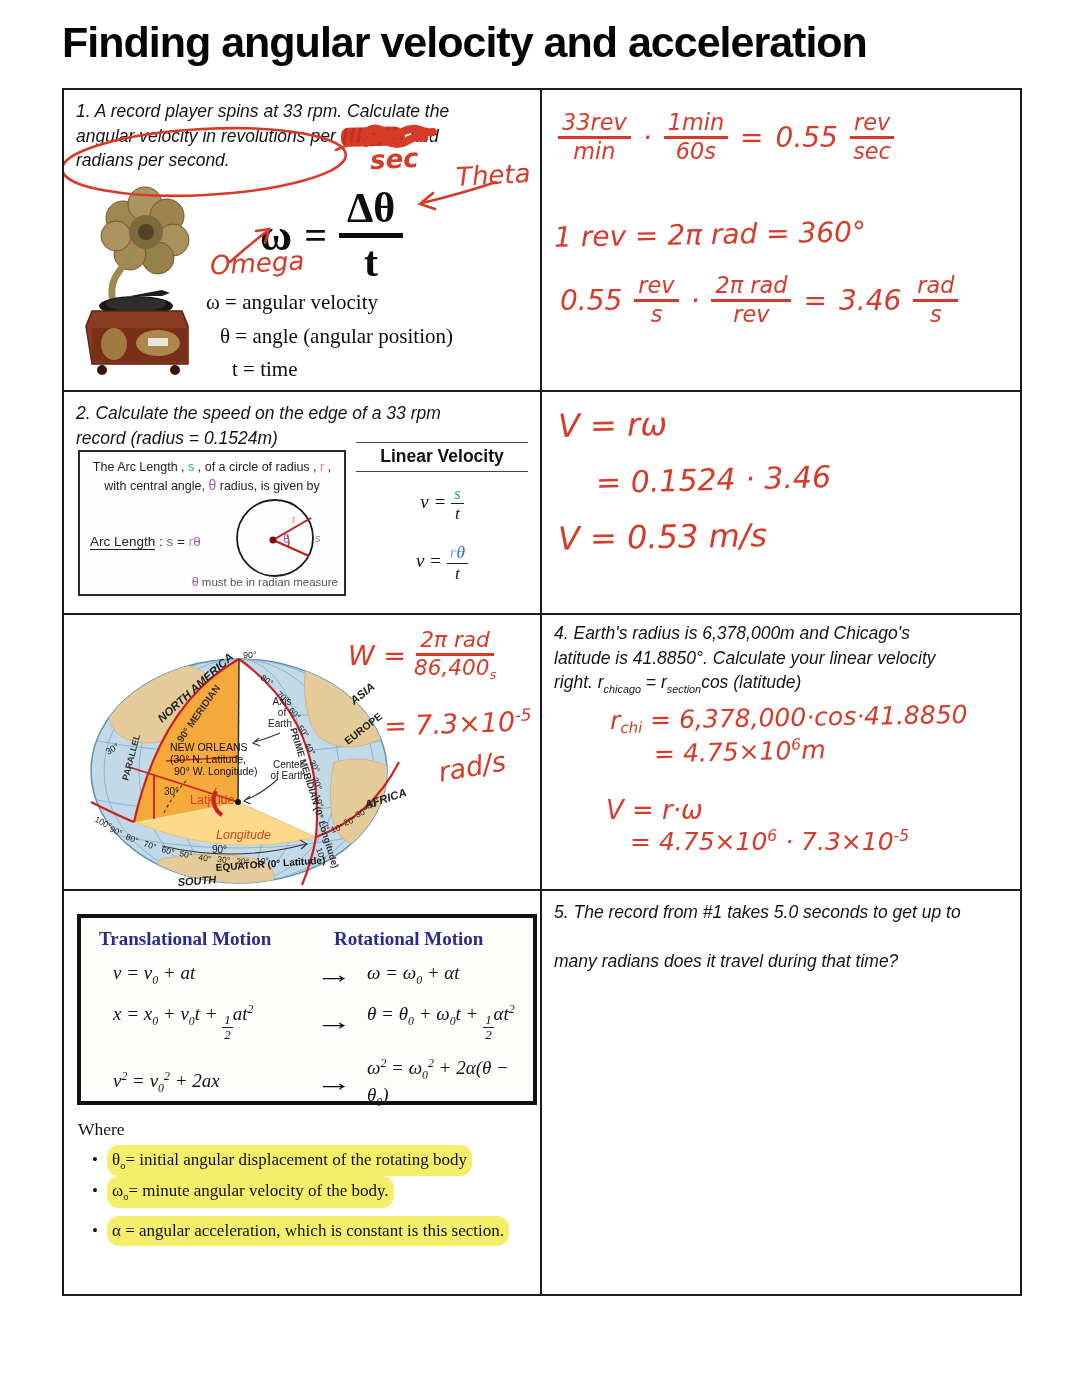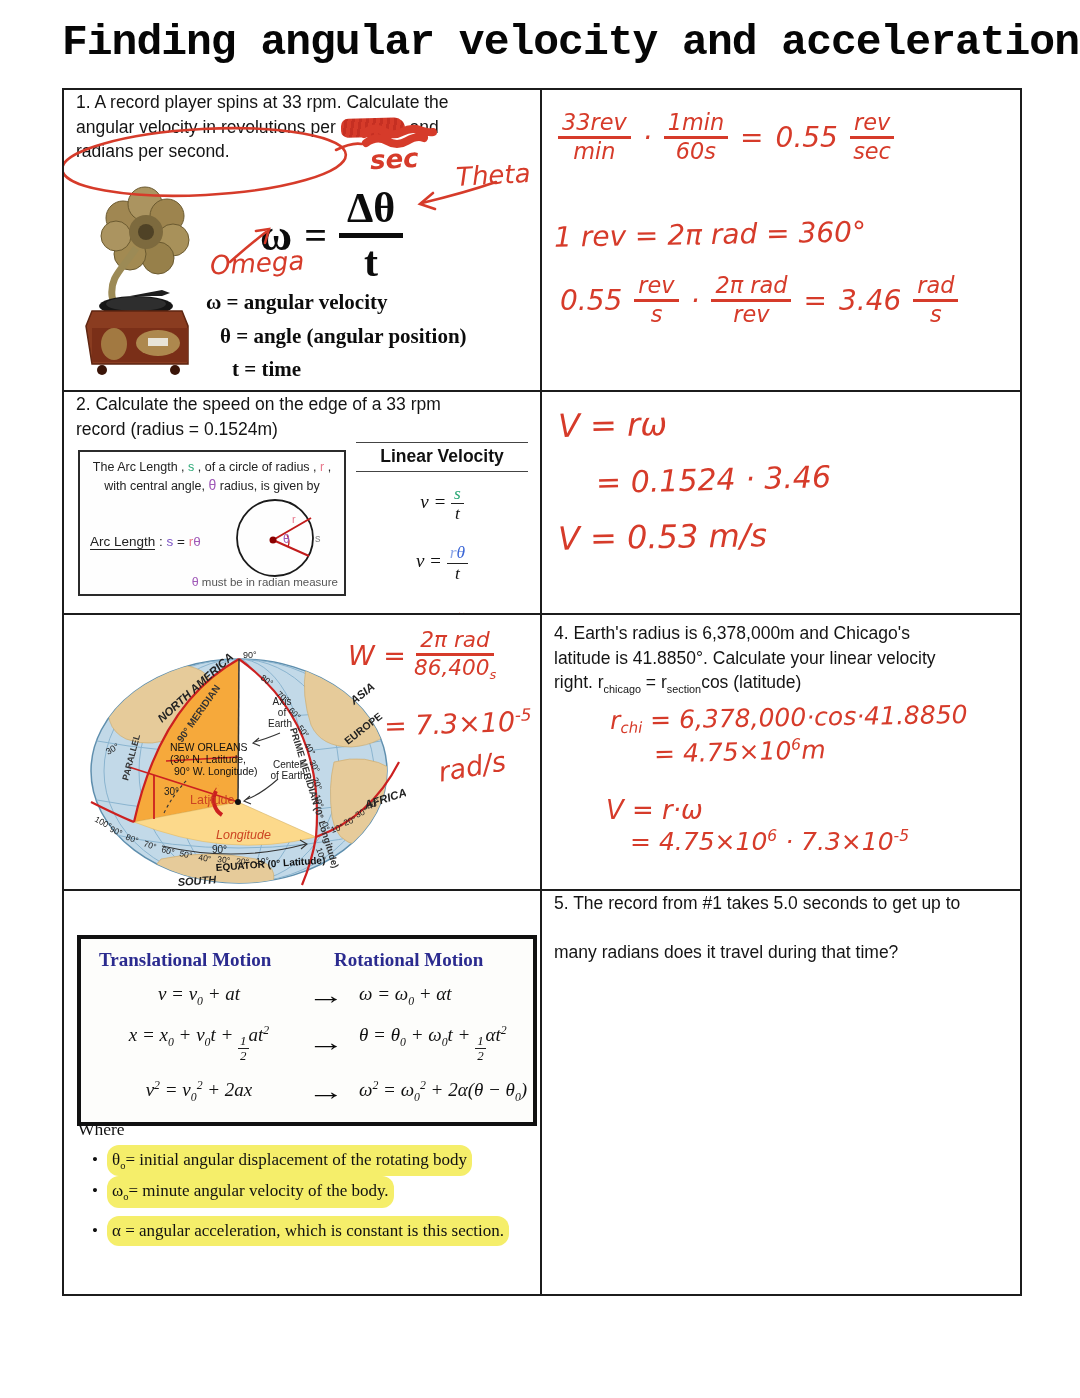--- a/index.html
+++ b/index.html
@@ -1,47 +1,47 @@
 <!DOCTYPE html>
 <html><head>
 <meta charset="utf-8">
 <style>
   html,body{margin:0;padding:0;background:#ffffff;}
   .page{position:relative;width:1080px;height:1398px;background:#fff;overflow:hidden;
         font-family:"Liberation Sans",sans-serif;color:#141414;}
   .title{position:absolute;left:62px;top:18px;margin:0;font-size:43px;font-weight:bold;
-         letter-spacing:-1px;color:#060606;font-family:Liberation Mono, monospace;}
+         letter-spacing:-1px;color:#060606;font-family:Liberation Sans, sans-serif;}
   .sheet{position:absolute;left:62px;top:88px;width:956px;height:1204px;
          border:2.5px solid #1c1c1c;display:grid;
          grid-template-columns:478px 478px;grid-template-rows:302px 223px 276px 403px;}
   .cell{position:relative;overflow:hidden;}
   .bR{border-right:2px solid #1c1c1c;}
   .bB{border-bottom:2px solid #1c1c1c;}
-  .ptext{font-size:17.5px;line-height:1.4;padding:0 12px 0 12px;color:#141414;}
+  .ptext{font-size:17.5px;line-height:1.4;padding:9px 12px 0 12px;color:#141414;font-style:italic;}
   .ptext sub{font-size:.62em;}
   
   .hw{position:absolute;white-space:nowrap;color:#d63b2a;font-style:italic;
       font-family:"DejaVu Sans",sans-serif;}
   .hfrac{display:inline-flex;flex-direction:column;align-items:center;
          font-size:.8em;line-height:1.05;vertical-align:middle;}
   .hfrac .fn{border-bottom:3px solid currentColor;padding:0 4px 1px 4px;}
   .hfrac .fd{padding-top:1px;}
   .hrow{display:inline-flex;align-items:center;gap:12px;}
   .hw sup{font-size:.62em;}
   .hw .ssub{font-size:.6em;vertical-align:-4px;}
   
   .bigformula{position:absolute;left:196px;top:96px;display:flex;align-items:center;gap:12px;
       font-family:"Liberation Serif",serif;font-weight:bold;color:#0c0c0c;}
   .bigformula .w{font-size:44px;}
   .bigformula .e{font-size:40px;}
   .bigformula .stk{display:flex;flex-direction:column;align-items:center;font-size:42px;line-height:1.05;}
   .bigformula .stk .num{border-bottom:5px solid #0c0c0c;padding:0 8px 3px 8px;}
   .bigformula .stk .den{padding-top:2px;}
   .defs{position:absolute;left:142px;top:196px;font-family:"Liberation Serif",serif;
-        font-weight:bold;font-size:21px;line-height:1.6;color:#0c0c0c;}
+        font-weight:normal;font-size:21px;line-height:1.6;color:#0c0c0c;}
   .defs div:nth-child(2){margin-left:14px;}
   .defs div:nth-child(3){margin-left:26px;}
   
   .struck{display:inline-block;width:64px;height:19px;vertical-align:-3px;
           background:repeating-linear-gradient(100deg,#d63b2a 0 4px,#c52f22 4px 7px);
           border-radius:9px 13px 10px 8px;transform:rotate(-1.5deg);}
   
   .figbox{position:absolute;left:14px;top:58px;width:264px;height:142px;
           border:2px solid #2b2b2b;background:#fefefe;font-family:"Liberation Sans",sans-serif;}
   .figdesc{text-align:center;font-size:12.5px;line-height:1.35;padding-top:7px;color:#222;}
@@ -49,27 +49,27 @@
   .arclab .u{border-bottom:1.5px solid #222;font-weight:normal;}
   .fignote{position:absolute;right:6px;bottom:5px;font-size:11.5px;color:#555;}
   .lv{position:absolute;left:292px;top:50px;width:172px;font-family:"Liberation Serif",serif;}
   .lvh{font-family:"Liberation Sans",sans-serif;font-weight:bold;font-size:17.5px;text-align:center;
        border-top:1.5px solid #444;border-bottom:1.5px solid #444;padding:3px 0 4px 0;color:#111;}
   .lveq{font-style:italic;font-size:19px;color:#111;text-align:center;}
   .mfrac{display:inline-flex;flex-direction:column;align-items:center;font-size:.92em;
          line-height:1.1;vertical-align:middle;}
   .mfrac .fn{border-bottom:1.5px solid #222;padding:0 3px 0 3px;}
   
-  .mbox{position:absolute;left:13px;top:44px;width:452px;height:183px;border:4px solid #111;
+  .mbox{position:absolute;left:13px;top:23px;width:452px;height:183px;border:4px solid #111;
         background:#fdfdfb;font-family:"Liberation Serif",serif;}
   .mheads{display:flex;padding:10px 0 2px 0;}
   .mheads div{font-weight:bold;font-size:19px;color:#2b2b8f;}
   .mh1{margin-left:18px;width:235px;}
   .mrow{display:flex;align-items:center;font-style:italic;font-size:19px;color:#111;margin-top:9px;}
-  .mrow .le{margin-left:24px;width:188px;text-align:center;}
+  .mrow .le{margin-left:32px;width:188px;}
   .mrow .ar{width:66px;text-align:center;font-style:normal;font-weight:bold;font-size:25px;
             transform:scaleX(1.5);color:#0a0a0a;}
   .mrow .re{flex:1;}
   .mrow sub,.wh sub{font-size:.62em;}
   .mrow sup{font-size:.62em;}
   .sfrac{display:inline-flex;flex-direction:column;align-items:center;font-size:.68em;
          line-height:1.05;vertical-align:-4px;font-style:italic;}
   .sfrac .fn{border-bottom:1.3px solid #222;padding:0 2px;}
   .wh{position:absolute;left:14px;top:228px;font-family:"Liberation Serif",serif;color:#111;}
   .whlab{font-size:17.5px;}

